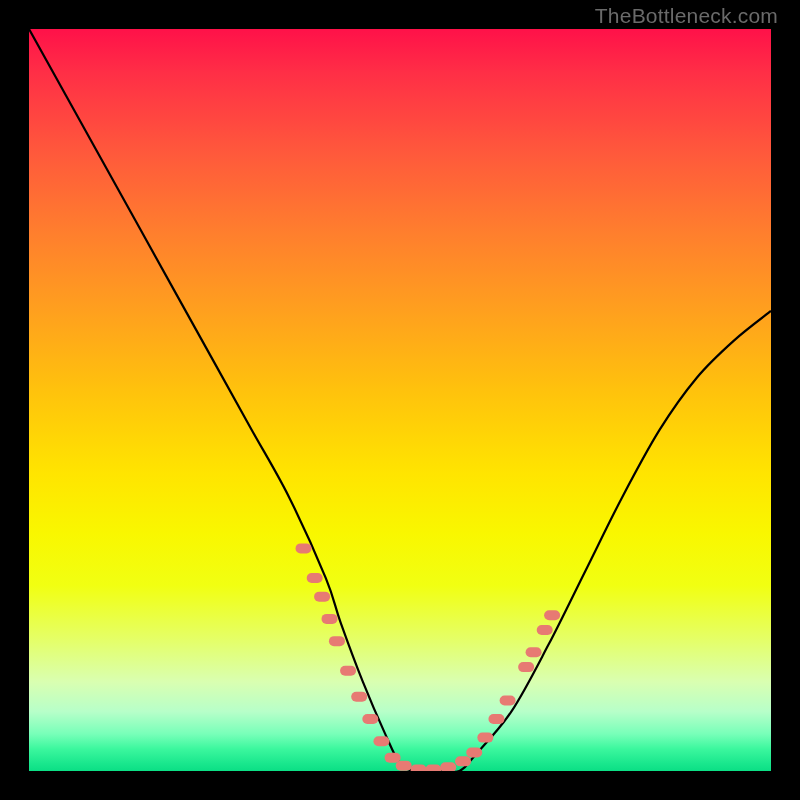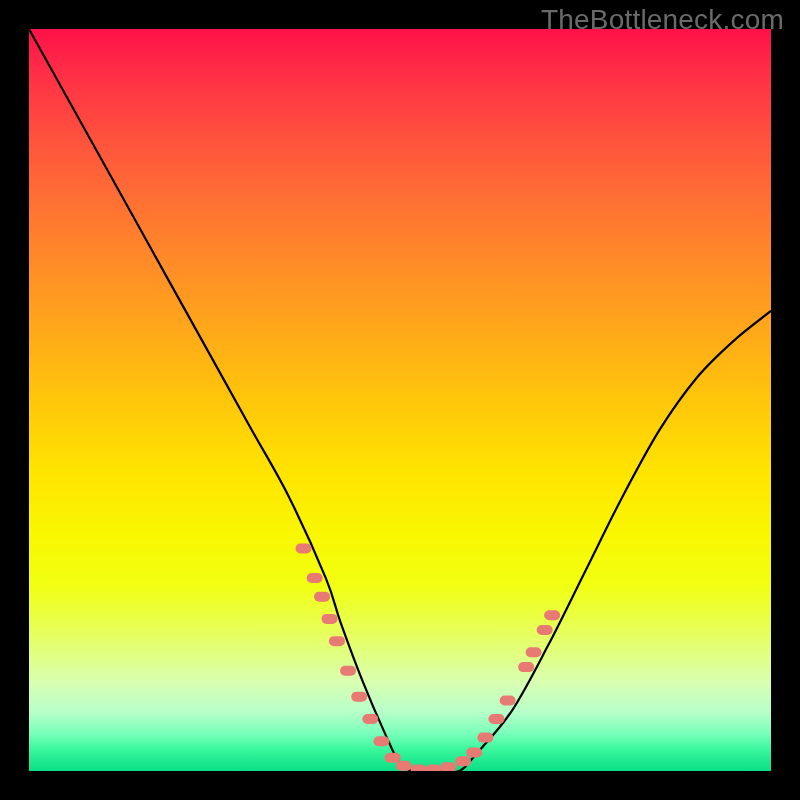--- a/index.html
+++ b/index.html
@@ -6,23 +6,23 @@
   body {
     width: 800px;
     height: 800px;
     background: #000;
     position: relative;
     overflow: hidden;
   }
   .watermark {
     position: absolute;
     top: 4px;
-    right: 16px;
+    right: 22px;
     font-family: Arial, sans-serif;
-    font-size: 28px;
+    font-size: 21px;
     color: #6a6a6a;
     z-index: 10;
     letter-spacing: 0.2px;
   }
   .plot-area {
     position: absolute;
     left: 29px;
     top: 29px;
     width: 742px;
     height: 742px;

